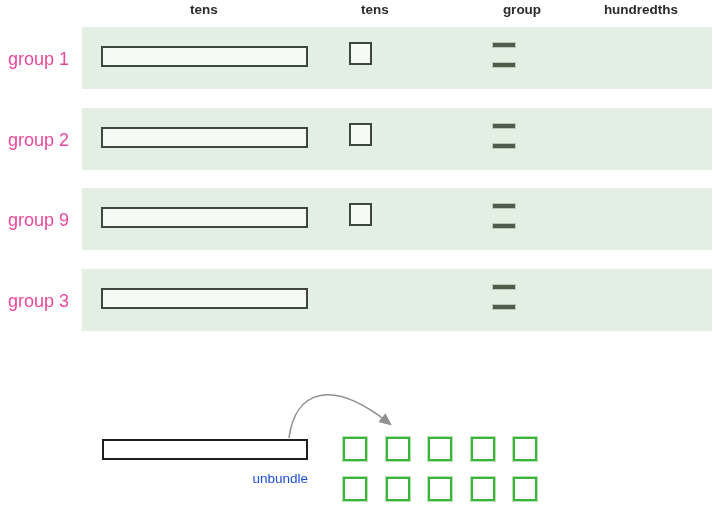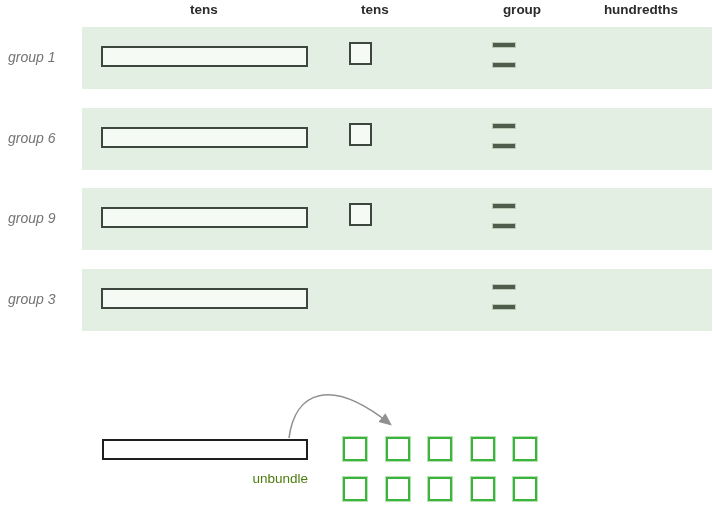--- a/index.html
+++ b/index.html
@@ -8,41 +8,41 @@
     font-family:"Liberation Sans","DejaVu Sans",sans-serif;
     overflow:hidden;
   }
   .col-label {
     position:absolute; top:2px; transform:translateX(-50%);
     font-size:13.5px; color:#2b2b2b; white-space:nowrap;font-weight:bold;
   }
   .group-row { position:absolute; left:0; right:1px; height:62px; }
   .row-band  { position:absolute; left:82px; right:0; top:0; bottom:0; background:#e3efe2; }
   .group-label {
-    position:absolute; left:8px; top:22px; font-size:14px; color:#737373; white-space:nowrap;font-style:italic;
+    position:absolute; left:8px; top:22px; font-size:18px; color:#ec4899; white-space:nowrap;
   }
   .ten-bar {
     position:absolute; width:203px; height:17px;
     background:#f6faf4; border:2px solid #3d473d;
   }
   .one-square {
     position:absolute; width:19px; height:19px;
     background:#f6faf4; border:2px solid #3d473d;
   }
   .tenth-bar {
     position:absolute; width:22px; height:4px;
     background:#4e5c4b; border:1px solid #b9c9b6;
   }
   .big-bar {
     position:absolute; left:102px; top:439px; width:202px; height:17px;
     background:#ffffff; border:2px solid #1f1f1f;
   }
   .unbundle-label {
     position:absolute; left:198px; top:471px; width:110px; text-align:right;
-    font-size:13.5px; color:#4d7c0f;
+    font-size:13.5px; color:#1d4ed8;
   }
   .arrow-svg { position:absolute; left:280px; top:374px; }
   .result-grid { position:absolute; left:343px; top:437px; width:200px; height:66px; }
   .green-square {
     position:absolute; width:20px; height:20px;
     background:#ffffff; border:2px solid #3cb43c;
     box-shadow:0 0 0 1px #b4e2b4;
   }
 </style>
 </head>
@@ -58,21 +58,21 @@
 <div class="group-row" style="top:27px">
   <div class="row-band"></div>
   <span class="group-label">group 1</span>
 <div class="ten-bar" style="left: 101px; top: 19px;"></div>
     <div class="one-square" style="left: 349px; top: 15px;"></div>
     <div class="tenth-bar" style="left: 492px; top: 15px;"></div>
     <div class="tenth-bar" style="left: 492px; top: 35px;"></div>
   </div>
 <div class="group-row" style="top:108px">
   <div class="row-band"></div>
-  <span class="group-label">group 6</span>
+  <span class="group-label">group 2</span>
 <div class="ten-bar" style="left: 101px; top: 19px;"></div>
     <div class="one-square" style="left: 349px; top: 15px;"></div>
     <div class="tenth-bar" style="left: 492px; top: 15px;"></div>
     <div class="tenth-bar" style="left: 492px; top: 35px;"></div>
   </div>
 <div class="group-row" style="top:188px">
   <div class="row-band"></div>
   <span class="group-label">group 9</span>
 <div class="ten-bar" style="left: 101px; top: 19px;"></div>
     <div class="one-square" style="left: 349px; top: 15px;"></div>

